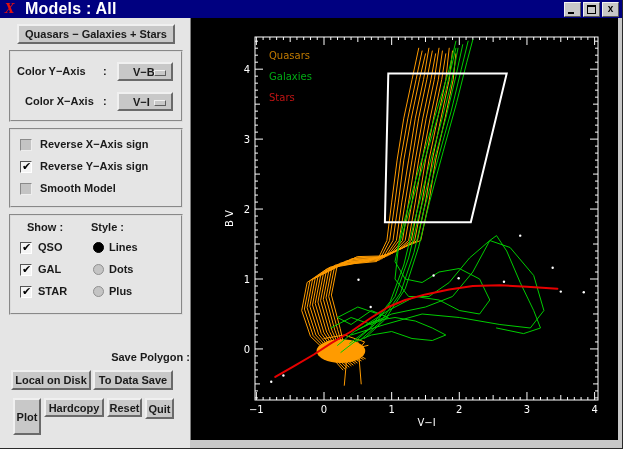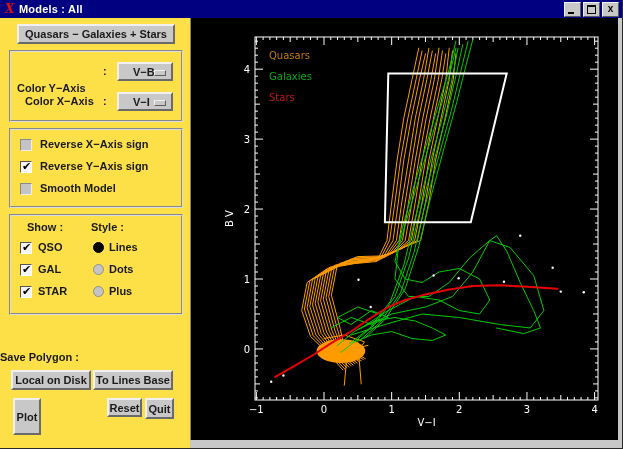--- a/index.html
+++ b/index.html
@@ -4,30 +4,30 @@
 <style>
   html,body{margin:0;padding:0;background:#555;}
   #window{position:relative;width:623px;height:449px;background:#c8c8c8;
     font-family:"Liberation Sans",sans-serif;overflow:hidden;
     border-right:1px solid #2a2a2a;border-bottom:1px solid #2a2a2a;box-sizing:border-box;}
   
   #titlebar{position:absolute;left:0;top:0;width:623px;height:18px;background:#000080;
     display:flex;align-items:center;color:#fff;}
   #title-icon{width:14px;height:12px;margin-left:5px;color:#e01010;font-weight:bold;
     font-size:12px;line-height:12px;font-family:"DejaVu Serif",serif;font-style:italic;}
-  #title-text{font-size:11px;font-weight:bold;letter-spacing:.2px;}
+  #title-text{margin-left:6px;font-size:16px;font-weight:bold;letter-spacing:.2px;}
   #tb-buttons{position:absolute;right:4px;top:2px;display:flex;gap:2px;}
   .tb-btn{width:15px;height:13px;background:#c8c8c8;border:1px solid;
     border-color:#f2f2f2 #585858 #585858 #f2f2f2;position:relative;}
   .tb-btn .min{position:absolute;left:3px;bottom:2px;width:6px;height:2px;background:#000;}
   .tb-btn .max{position:absolute;left:3px;top:2px;width:7px;height:6px;border:1px solid #000;border-top-width:2px;}
   .tb-btn .cls{position:absolute;left:0;top:-1px;width:15px;text-align:center;color:#000;
     font-size:10px;font-weight:bold;line-height:13px;}
   
-  #left-panel{position:absolute;left:0;top:18px;width:190px;height:431px;background:#fde047;}
+  #left-panel{position:absolute;left:0;top:18px;width:190px;height:431px;background:#e5e5e5;}
   .btn{position:absolute;background:#c8c8c8;border:2px solid;
     border-color:#f0f0f0 #6a6a6a #6a6a6a #f0f0f0;color:#1a1a1a;
     font-size:11px;font-weight:bold;text-align:center;box-sizing:border-box;
     display:flex;align-items:center;justify-content:center;cursor:default;white-space:nowrap;}
   .groupbox{position:absolute;border:2px groove #dcdcdc;box-sizing:border-box;}
   .mlabel{position:absolute;font-size:11px;font-weight:bold;color:#1a1a1a;white-space:nowrap;}
   .optbtn{position:absolute;background:#c8c8c8;border:2px solid;
     border-color:#f0f0f0 #6a6a6a #6a6a6a #f0f0f0;box-sizing:border-box;
     font-size:11px;font-weight:bold;color:#1a1a1a;display:flex;align-items:center;
     padding-left:14px;cursor:default;}
@@ -66,21 +66,21 @@
           <span class="cls">x</span>
         </span>
     </span>
   </div>
 
   <div id="left-panel">
 
     <div class="btn" style="left:17px;top:6px;width:158px;height:20px;">Quasars − Galaxies + Stars</div>
 
     <div class="groupbox" style="left:9px;top:32px;width:174px;height:72px;">
-      <span class="mlabel" style="left:6px;top:30px;">Color Y−Axis</span>
+      <span class="mlabel" style="left:6px;top:13px;">Color Y−Axis</span>
       <span class="mlabel" style="left:92px;top:13px;">:</span>
       <div class="optbtn" style="left:106px;top:10px;width:56px;height:19px;">
         <span>V−B</span>
         <span class="optglyph"></span>
       </div>
       <span class="mlabel" style="left:6px;top:43px;margin-left:8px;">Color X−Axis</span>
       <span class="mlabel" style="left:92px;top:43px;">:</span>
       <div class="optbtn" style="left:106px;top:40px;width:56px;height:19px;">
         <span>V−I</span>
         <span class="optglyph"></span>
@@ -110,26 +110,27 @@
     <div class="groupbox" style="left:9px;top:110px;width:174px;height:80px;">
       <span class="checkbox" style="left:9px;top:9px;"></span>
       <span class="mlabel" style="left:29px;top:8px;">Reverse X−Axis sign</span>
       <span class="checkbox checked" style="left:9px;top:31px;"></span>
       <span class="mlabel" style="left:29px;top:30px;">Reverse Y−Axis sign</span>
       <span class="checkbox" style="left:9px;top:53px;"></span>
       <span class="mlabel" style="left:29px;top:52px;">Smooth Model</span>
     </div>
 
 
-    <div class="mlabel" style="left:0;top:333px;width:190px;text-align:left;position:absolute;">Save Polygon :</div>
+    <div class="mlabel" style="left:0;top:333px;width:190px;text-align:right;position:absolute;">Save Polygon :</div>
 
     <div class="btn" style="left:11px;top:352px;width:80px;height:20px;">Local on Disk</div>
-    <div class="btn" style="left:93px;top:352px;width:80px;height:20px;">To Lines Base</div>
+    <div class="btn" style="left:93px;top:352px;width:80px;height:20px;">To Data Save</div>
 
     <div class="btn" style="left:13px;top:380px;width:28px;height:37px;">Plot</div>
+    <div class="btn" style="left:44px;top:380px;width:60px;height:19px;">Hardcopy</div>
     <div class="btn" style="left:107px;top:380px;width:35px;height:19px;">Reset</div>
     <div class="btn" style="left:145px;top:380px;width:29px;height:21px;">Quit</div>
   </div>
 
   <div id="plot-panel">
     <svg id="plot-svg" width="427" height="422" viewBox="0 0 427 422">
         <g>
           <rect x="64" y="19" width="343" height="363" fill="none" stroke="#ffffff" stroke-width="1"></rect>
         </g>
         <g>

